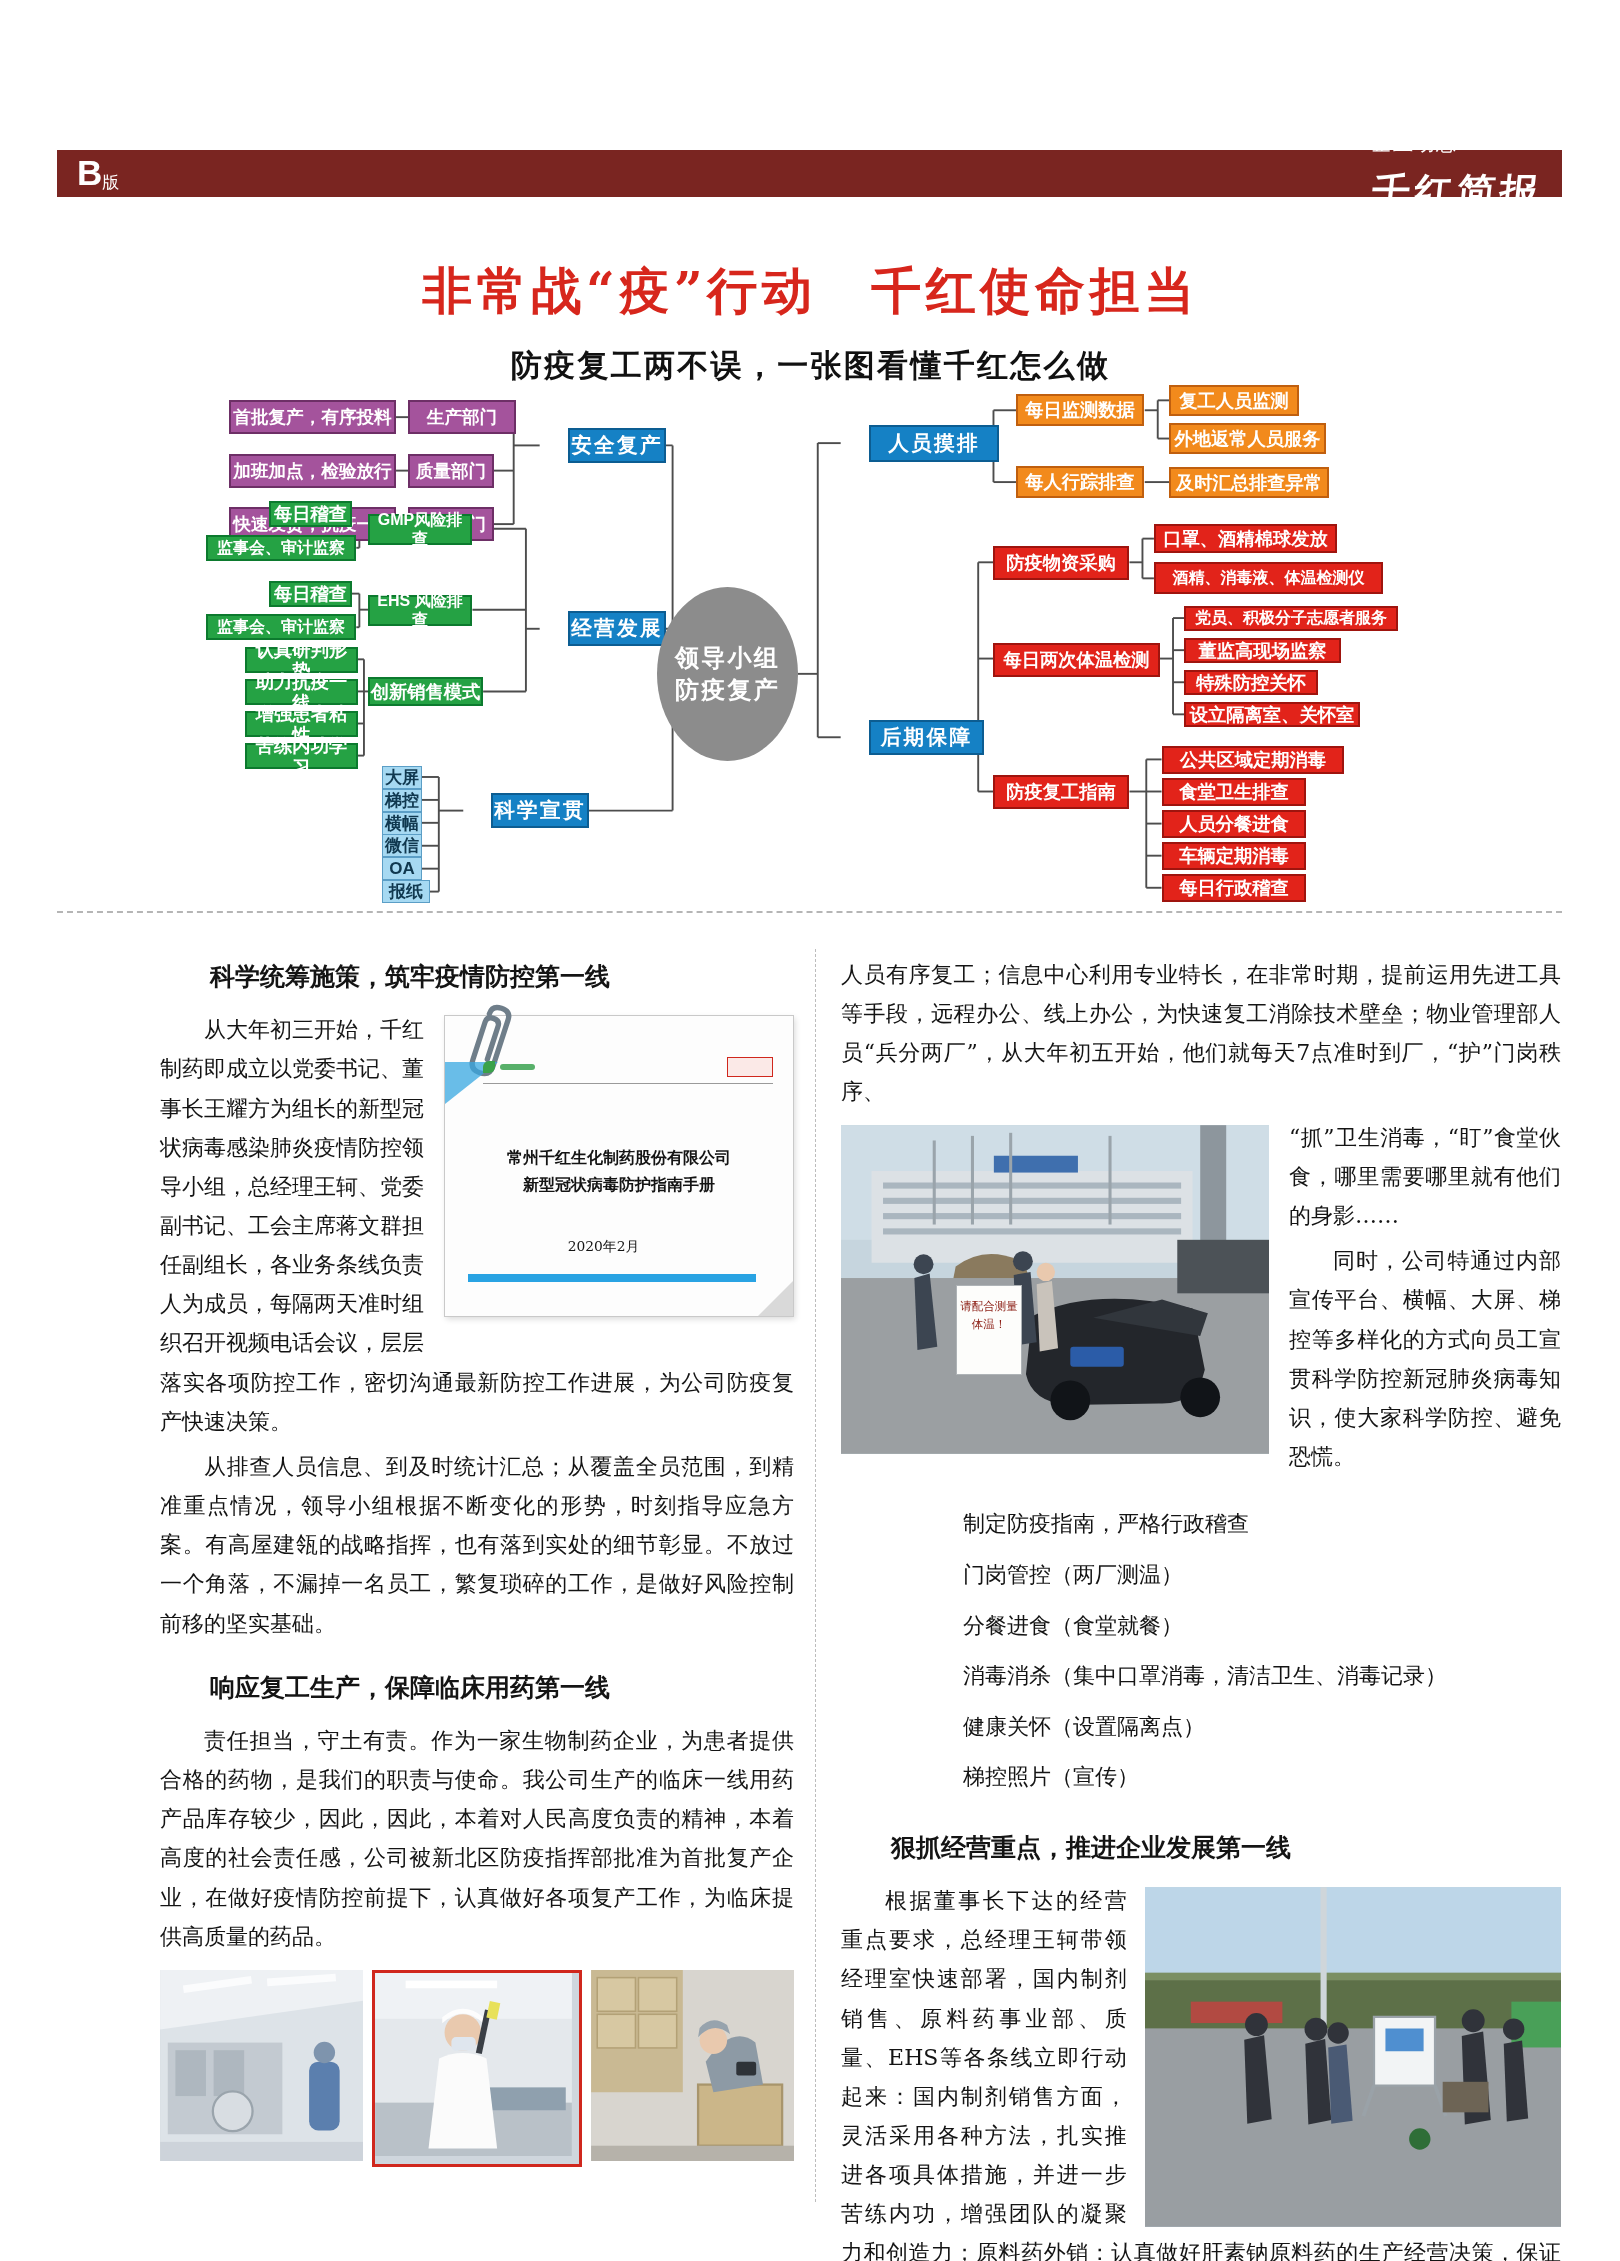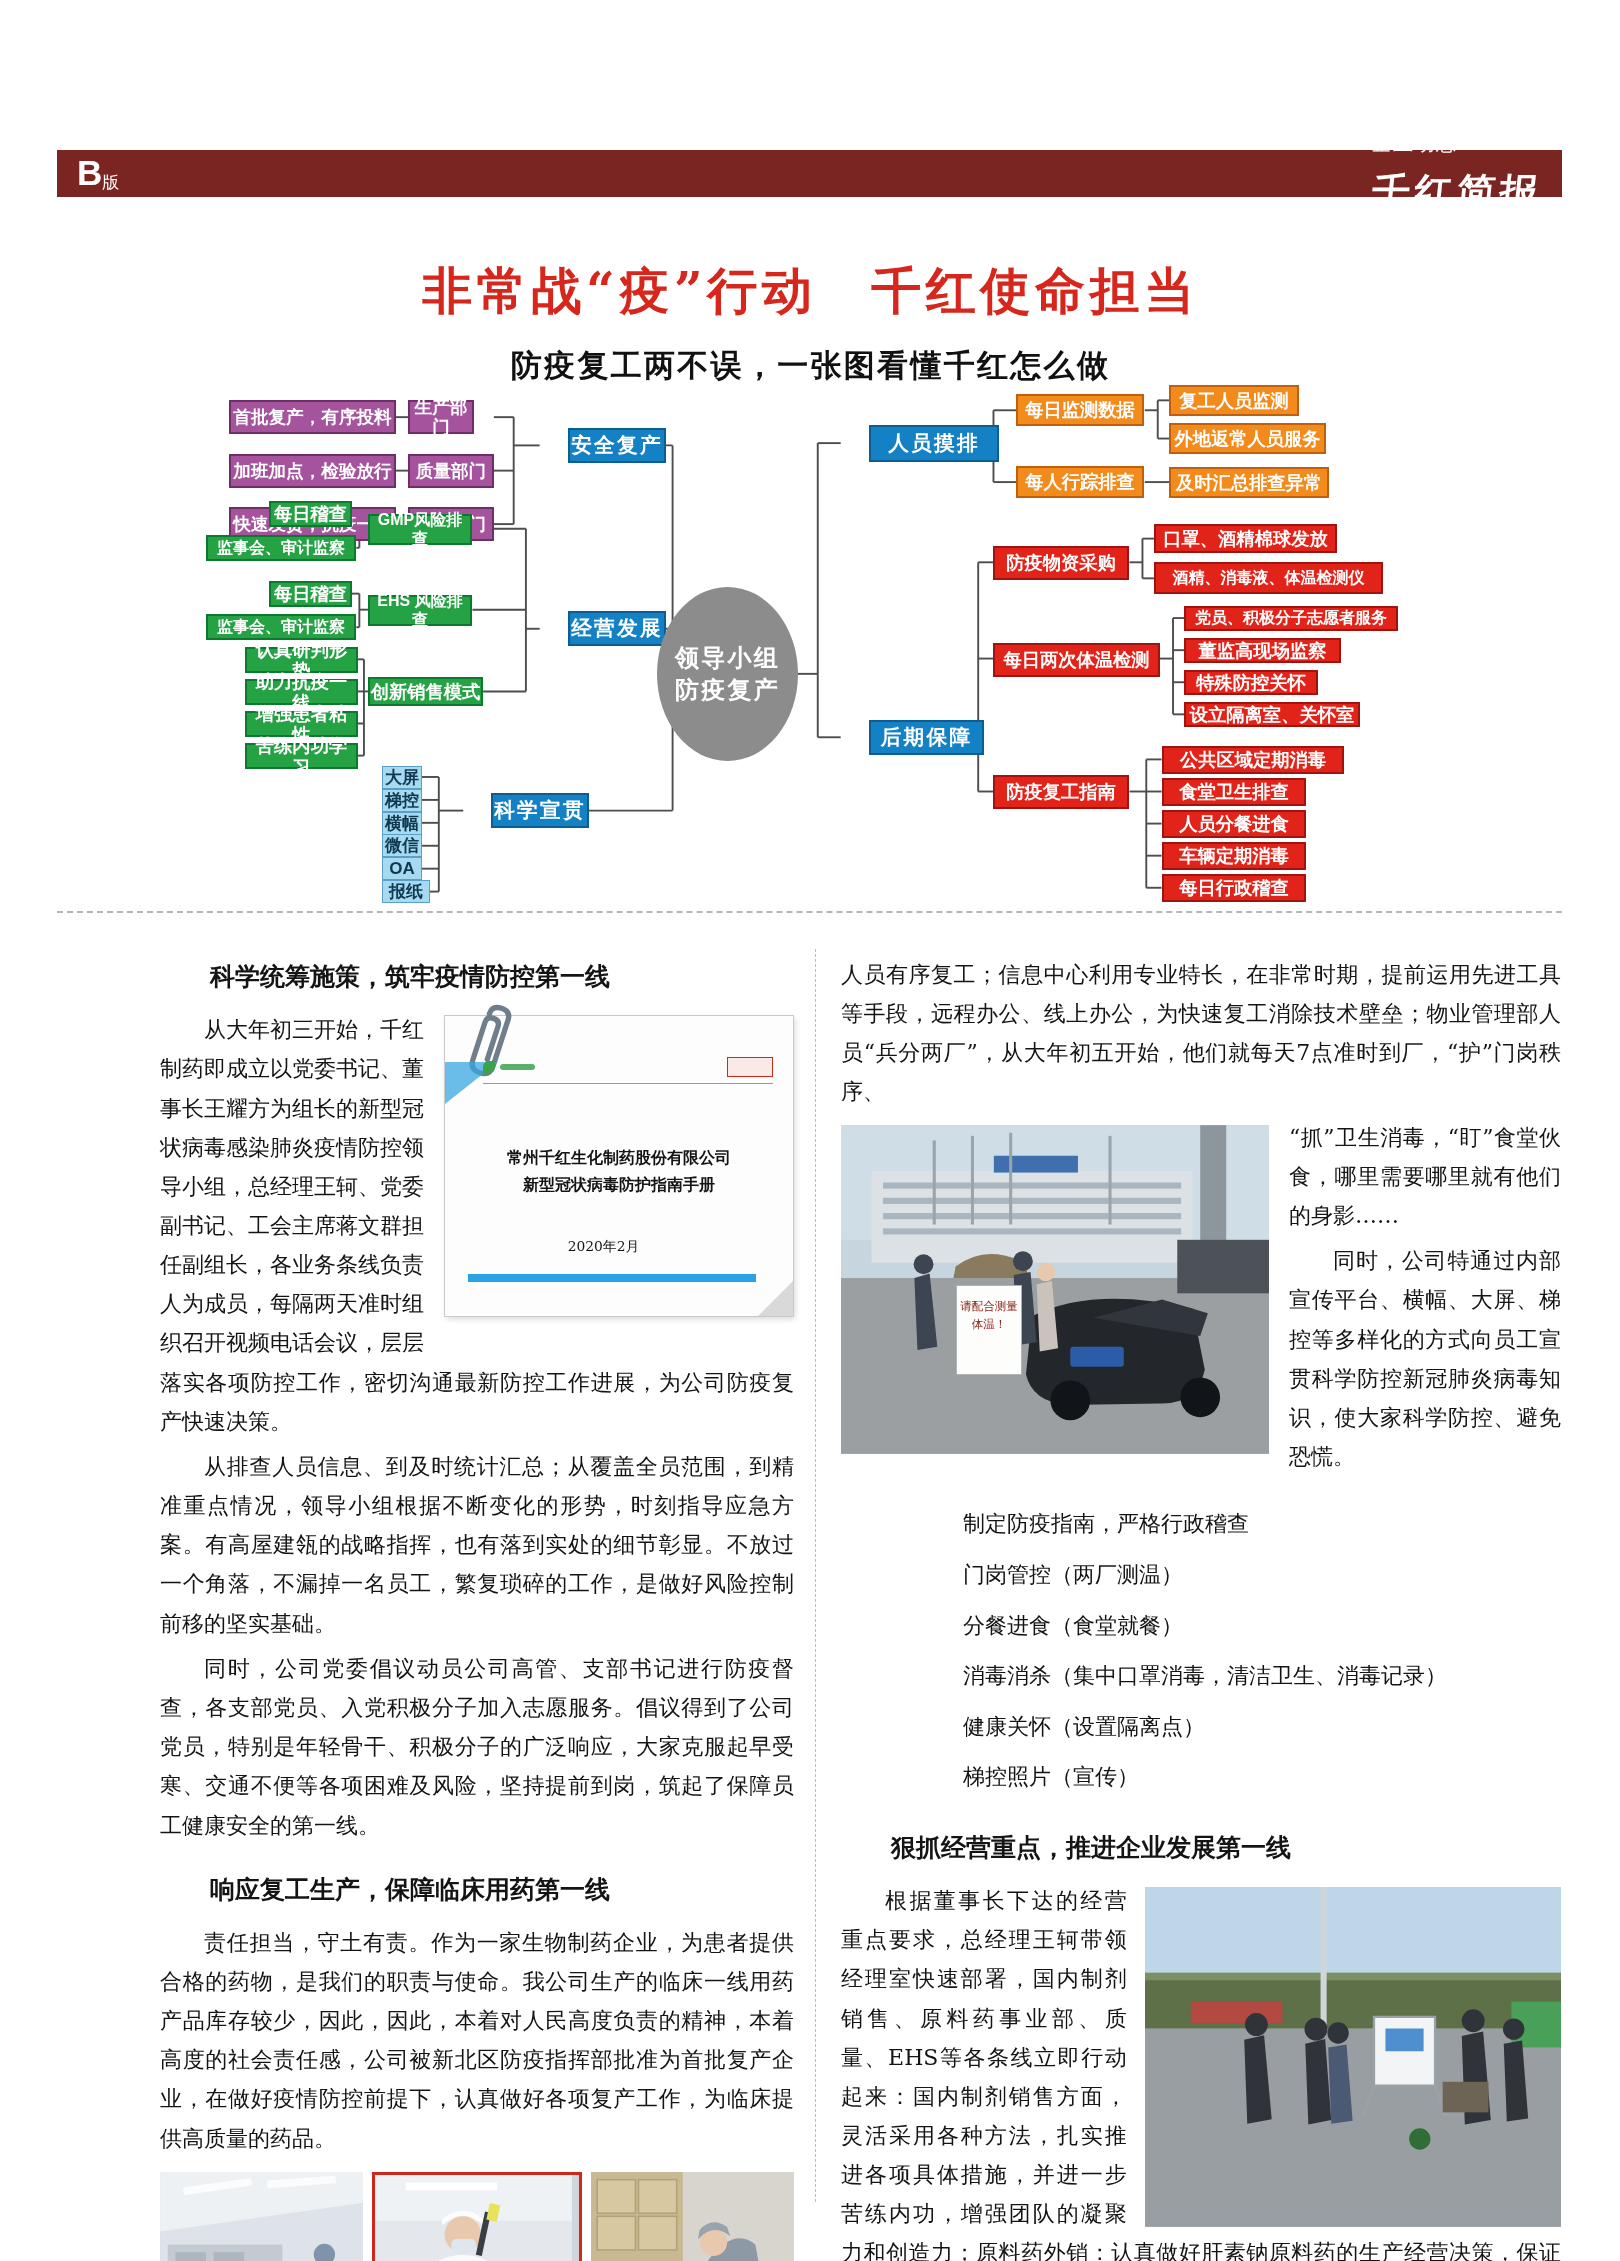--- a/index.html
+++ b/index.html
@@ -178,21 +178,21 @@
       <line x1="1500" y1="1036" x2="1520" y2="1036"></line>
     <line x1="1500" y1="1078" x2="1520" y2="1078"></line>
       <line x1="1500" y1="1120" x2="1520" y2="1120"></line>
       <line x1="1500" y1="1162" x2="1520" y2="1162"></line>
   </g>
 </svg>
 
 <div class="fc-node purple" style="left:229px;top:400px;width:167px;height:34px;">首批复产，有序投料</div>
 <div class="fc-node purple" style="left:229px;top:454px;width:167px;height:34px;">加班加点，检验放行</div>
 <div class="fc-node purple" style="left:229px;top:507px;width:167px;height:34px;">快速发货，抗疫一线</div>
-<div class="fc-node purple" style="left:408px;top:400px;width:66px;height:34px;">生产部门</div>
+<div class="fc-node purple" style="left:408px;top:400px;width:108px;height:34px;">生产部门</div>
 <div class="fc-node purple" style="left:408px;top:454px;width:86px;height:34px;">质量部门</div>
 <div class="fc-node purple" style="left:408px;top:507px;width:86px;height:34px;">仓储部门</div>
 <div class="fc-node bluebx" style="left:540px;top:428px;width:98px;height:35px;">安全复产</div>
 
 <div class="fc-node green" style="left:269px;top:501px;width:83px;height:26px;">每日稽查</div>
 <div class="fc-node green sm" style="left:206px;top:535px;width:150px;height:26px;">监事会、审计监察</div>
 <div class="fc-node green sm" style="left:368px;top:514px;width:104px;height:31px;">GMP风险排查</div>
 <div class="fc-node green" style="left:269px;top:581px;width:83px;height:26px;">每日稽查</div>
 <div class="fc-node green sm" style="left:206px;top:614px;width:150px;height:26px;">监事会、审计监察</div>
 <div class="fc-node green sm" style="left:368px;top:595px;width:104px;height:31px;">EHS 风险排查</div>
@@ -263,21 +263,20 @@
       <div>常州千红生化制药股份有限公司</div>
       <div>新型冠状病毒防护指南手册</div>
     </div>
     <div class="doc-date">2020年2月</div>
     <div class="doc-bar"></div>
     <div class="doc-fold"></div>
   </div>
 
   <p>从大年初三开始，千红制药即成立以党委书记、董事长王耀方为组长的新型冠状病毒感染肺炎疫情防控领导小组，总经理王轲、党委副书记、工会主席蒋文群担任副组长，各业务条线负责人为成员，每隔两天准时组织召开视频电话会议，层层落实各项防控工作，密切沟通最新防控工作进展，为公司防疫复产快速决策。</p>
   <p>从排查人员信息、到及时统计汇总；从覆盖全员范围，到精准重点情况，领导小组根据不断变化的形势，时刻指导应急方案。有高屋建瓴的战略指挥，也有落到实处的细节彰显。不放过一个角落，不漏掉一名员工，繁复琐碎的工作，是做好风险控制前移的坚实基础。</p>
-  <p>同时，公司党委倡议动员公司高管、支部书记进行防疫督查，各支部党员、入党积极分子加入志愿服务。倡议得到了公司党员，特别是年轻骨干、积极分子的广泛响应，大家克服起早受寒、交通不便等各项困难及风险，坚持提前到岗，筑起了保障员工健康安全的第一线。</p>
 
   <div class="art-h">响应复工生产，保障临床用药第一线</div>
   <p>责任担当，守土有责。作为一家生物制药企业，为患者提供合格的药物，是我们的职责与使命。我公司生产的临床一线用药产品库存较少，因此，因此，本着对人民高度负责的精神，本着高度的社会责任感，公司被新北区防疫指挥部批准为首批复产企业，在做好疫情防控前提下，认真做好各项复产工作，为临床提供高质量的药品。</p>
 
   <div class="ph-row">
     <div class="ph ph-clean">
       <svg width="205" height="191" viewBox="0 0 268 250">
         <rect width="268" height="250" fill="#dde3e8"></rect>
         <polygon points="0,0 268,0 268,40 0,78" fill="#eef1f4"></polygon>
         <rect x="30" y="14" width="90" height="10" fill="#fbfcfd" transform="rotate(-8 75 19)"></rect>

